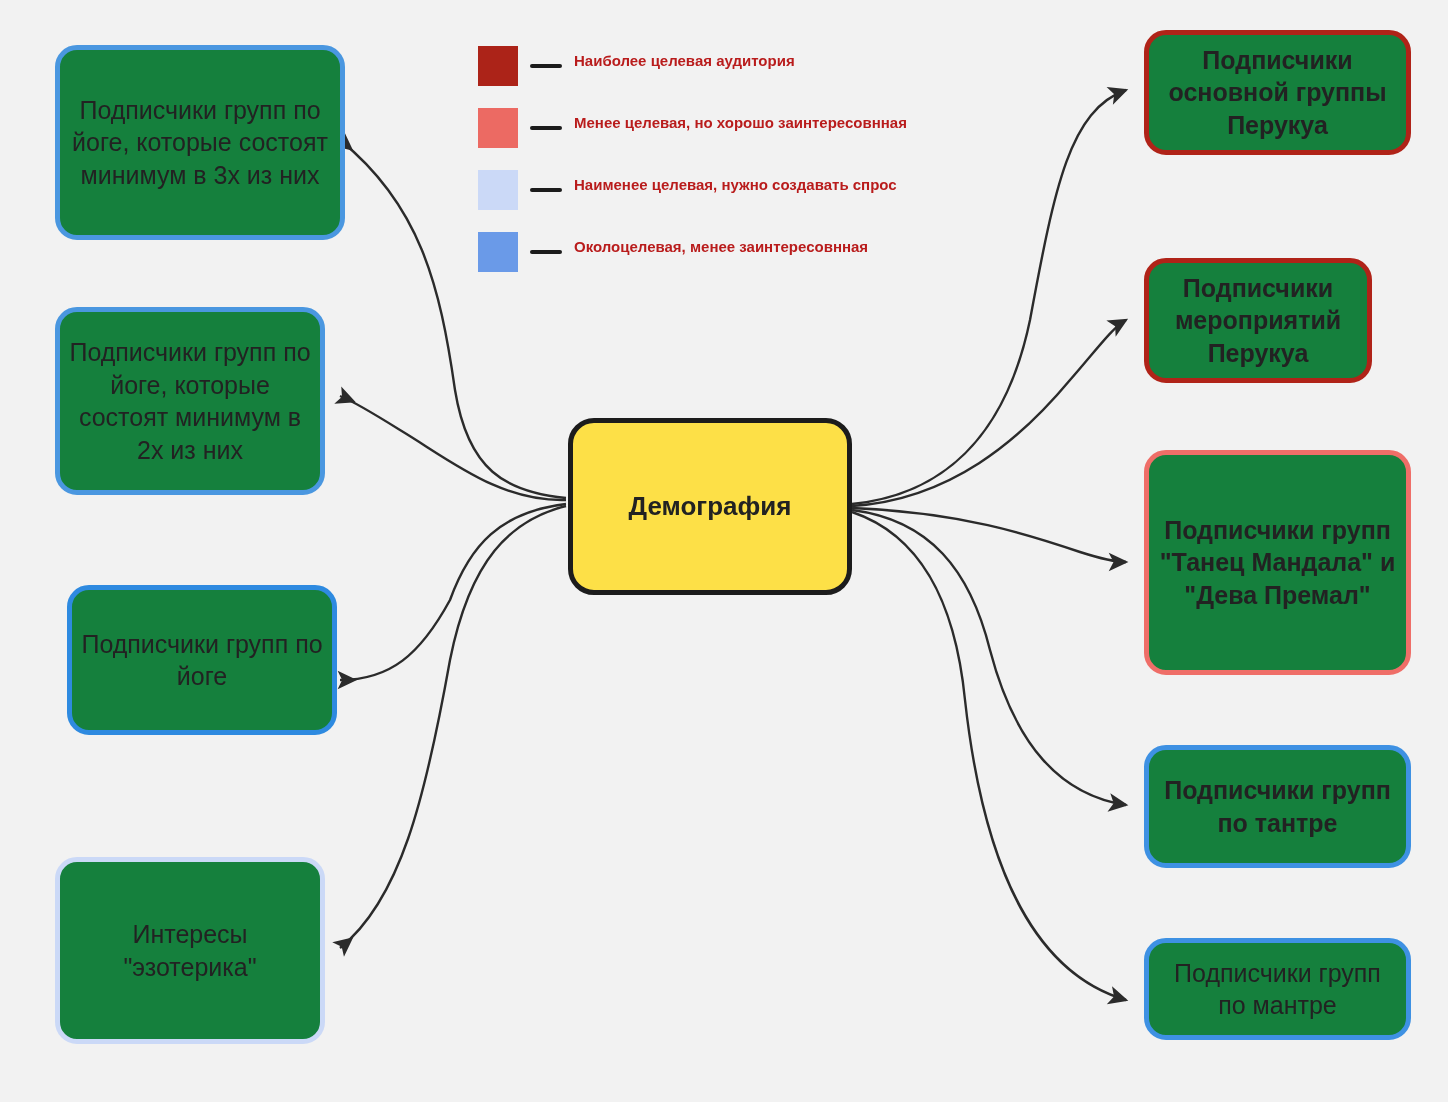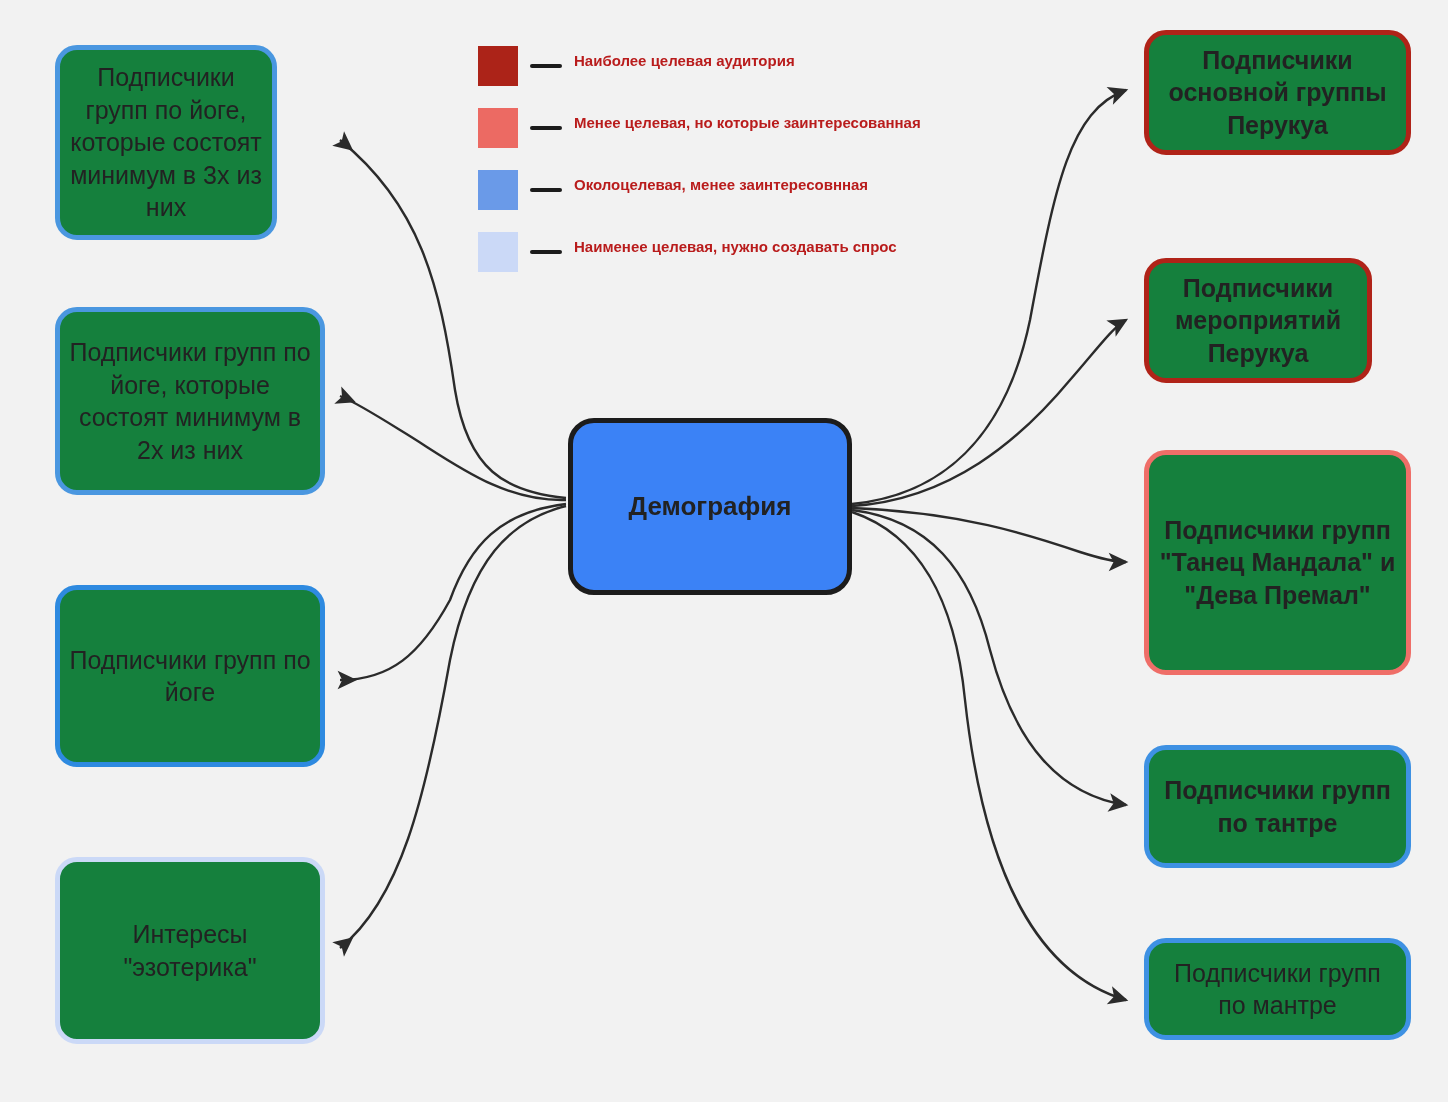--- a/index.html
+++ b/index.html
@@ -34,21 +34,21 @@
     text-align: center;
     line-height: 1.30;
     color: #222222;
   }
   .node .txt { display: block; padding: 0 8px; }
   .n-regular { font-size: 25px; font-weight: 400; }
   .n-bold { font-size: 25px; font-weight: bold; }
   .center-node {
     position: absolute;
     box-sizing: border-box;
-    background: #3b82f6;
+    background: #fde047;
     border: 5px solid #1c1c1c;
     border-radius: 26px;
     display: flex;
     flex-direction: column;
     align-items: center;
     justify-content: center;
     text-align: center;
     color: #222222;
   }
   .center-title { font-size: 26px; font-weight: bold; line-height: 1.25; }
@@ -121,47 +121,47 @@
 
   <div id="legend">
     <div class="legend-row">
       <div class="legend-swatch" style="background:#ac2318"></div>
       <div class="legend-dash"></div>
       <div class="legend-label">Наиболее целевая аудитория</div>
     </div>
     <div class="legend-row">
       <div class="legend-swatch" style="background:#ec6a63"></div>
       <div class="legend-dash"></div>
-      <div class="legend-label">Менее целевая, но которые заинтересованная</div>
+      <div class="legend-label">Менее целевая, но хорошо заинтересовнная</div>
+    </div>
+    <div class="legend-row">
+      <div class="legend-swatch" style="background:#cbd9f7"></div>
+      <div class="legend-dash"></div>
+      <div class="legend-label">Наименее целевая, нужно создавать спрос</div>
     </div>
     <div class="legend-row">
       <div class="legend-swatch" style="background:#6a9ae8"></div>
       <div class="legend-dash"></div>
       <div class="legend-label">Околоцелевая, менее заинтересовнная</div>
-    </div>
-    <div class="legend-row">
-      <div class="legend-swatch" style="background:#cbd9f7"></div>
-      <div class="legend-dash"></div>
-      <div class="legend-label">Наименее целевая, нужно создавать спрос</div>
     </div>
   </div>
 
   <div class="center-node" style="left:568px; top:418px; width:284px; height:177px;">
     <div class="center-title">Демография</div>
   </div>
 
-  <div class="node n-regular" style="left:55px; top:45px; width:222px; height:195px; border:5px solid #4a97e0;">
+  <div class="node n-regular" style="left:55px; top:45px; width:290px; height:195px; border:5px solid #4a97e0;">
     <span class="txt">Подписчики групп по йоге, которые состоят минимум в 3х из них</span>
   </div>
 
   <div class="node n-regular" style="left:55px; top:307px; width:270px; height:188px; border:5px solid #4a97e0;">
     <span class="txt">Подписчики групп по йоге, которые состоят минимум в 2х из них</span>
   </div>
 
-  <div class="node n-regular" style="left:55px; top:585px; width:270px; height:182px; border:5px solid #2e8ae0;">
+  <div class="node n-regular" style="left:67px; top:585px; width:270px; height:150px; border:5px solid #2e8ae0;">
     <span class="txt">Подписчики групп по йоге</span>
   </div>
 
   <div class="node n-regular" style="left:55px; top:857px; width:270px; height:187px; border:5px solid #cbd9f7;">
     <span class="txt">Интересы "эзотерика"</span>
   </div>
 
   <div class="node n-bold" style="left:1144px; top:30px; width:267px; height:125px; border:5px solid #b02318;">
     <span class="txt">Подписчики основной группы Перукуа</span>
   </div>

